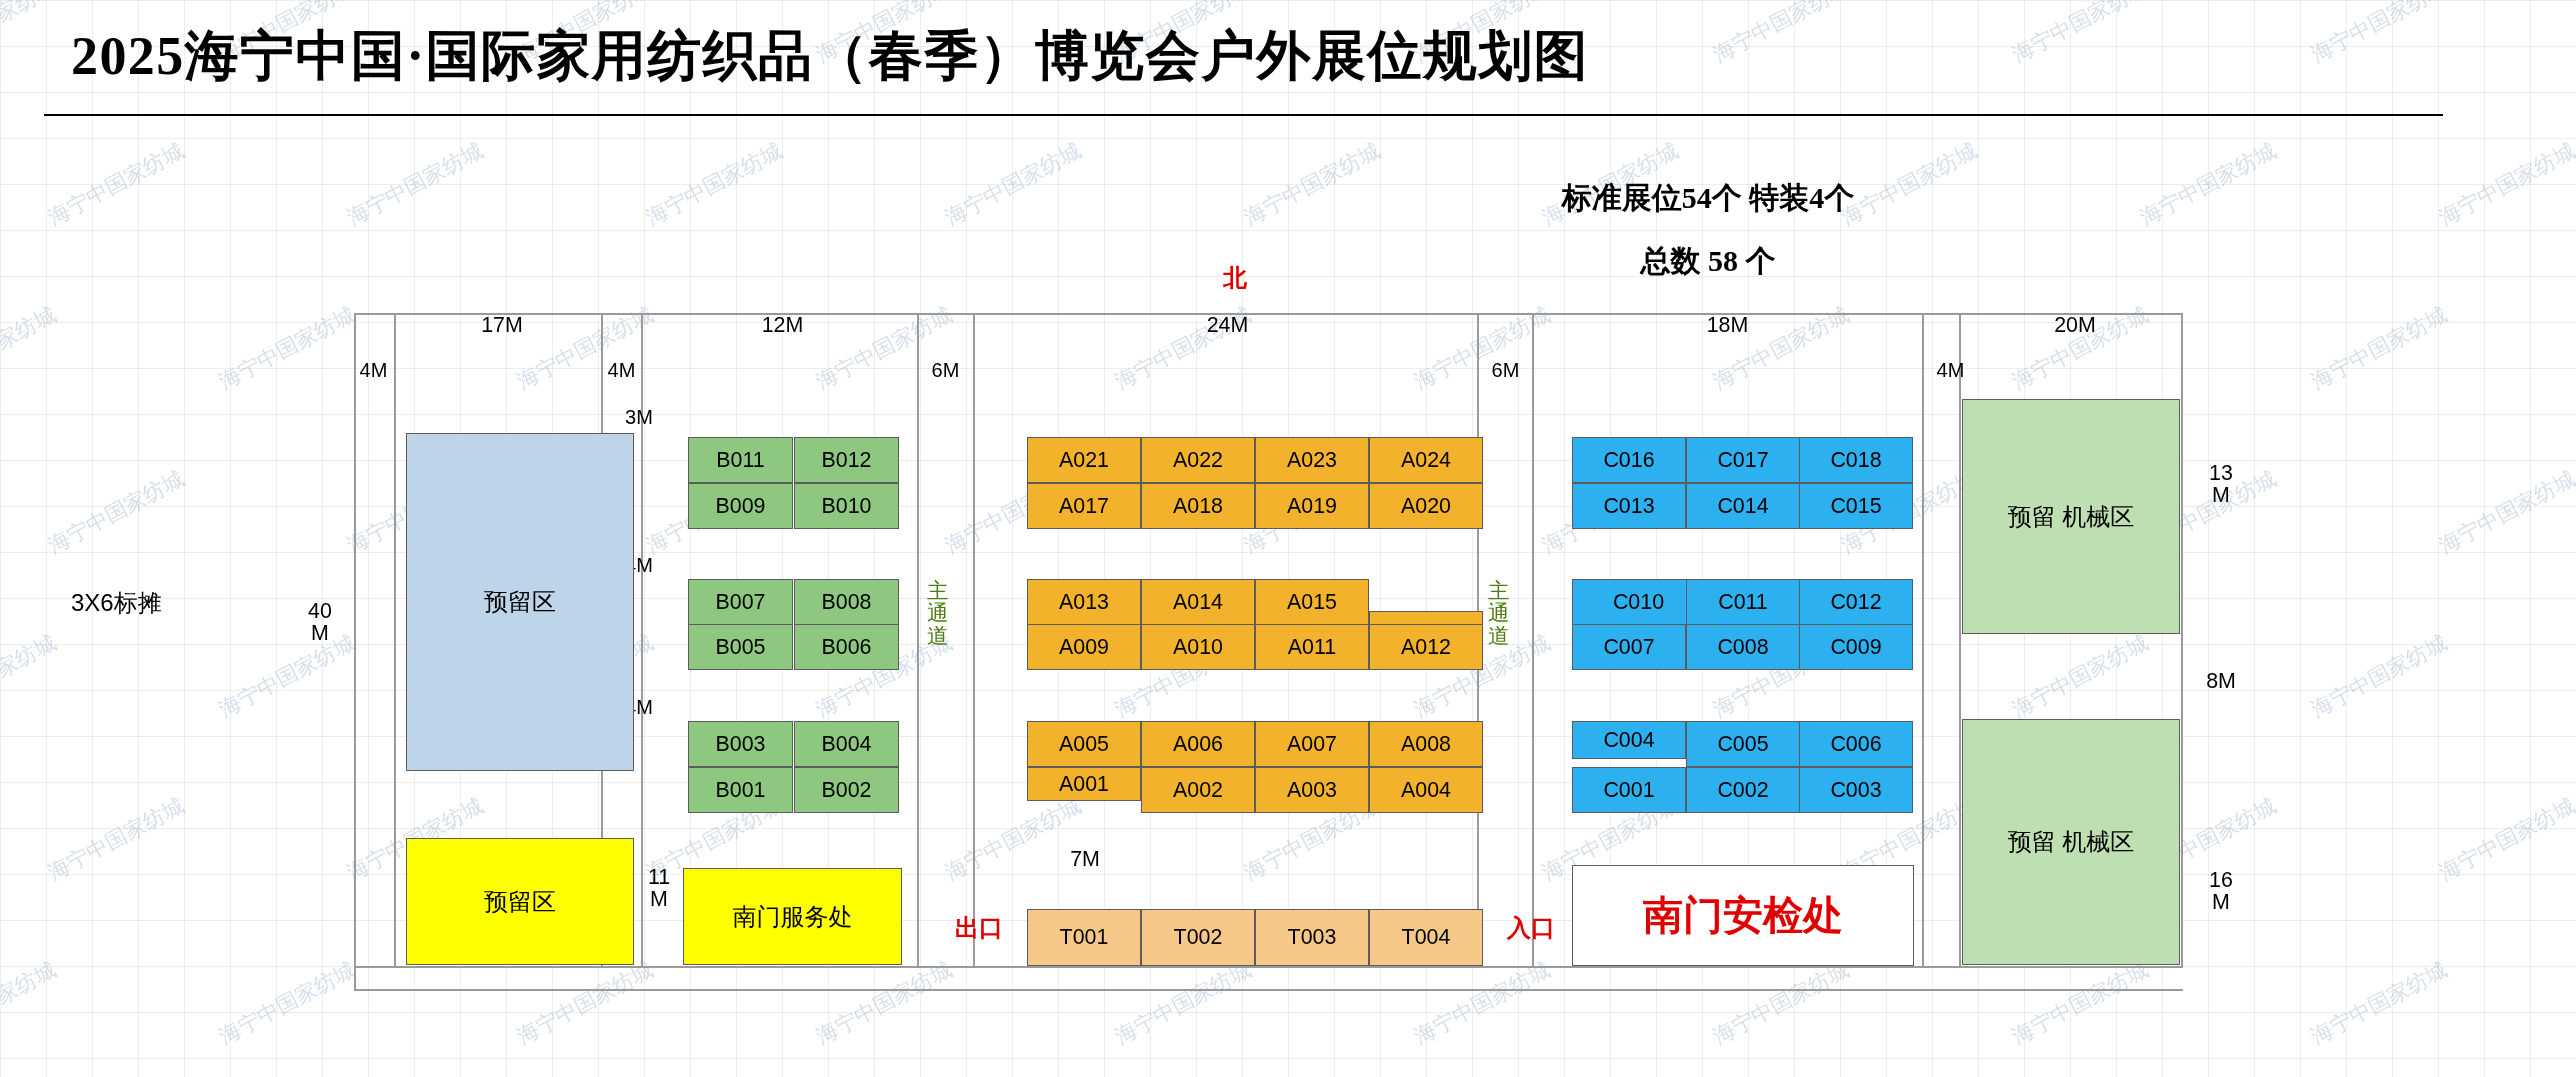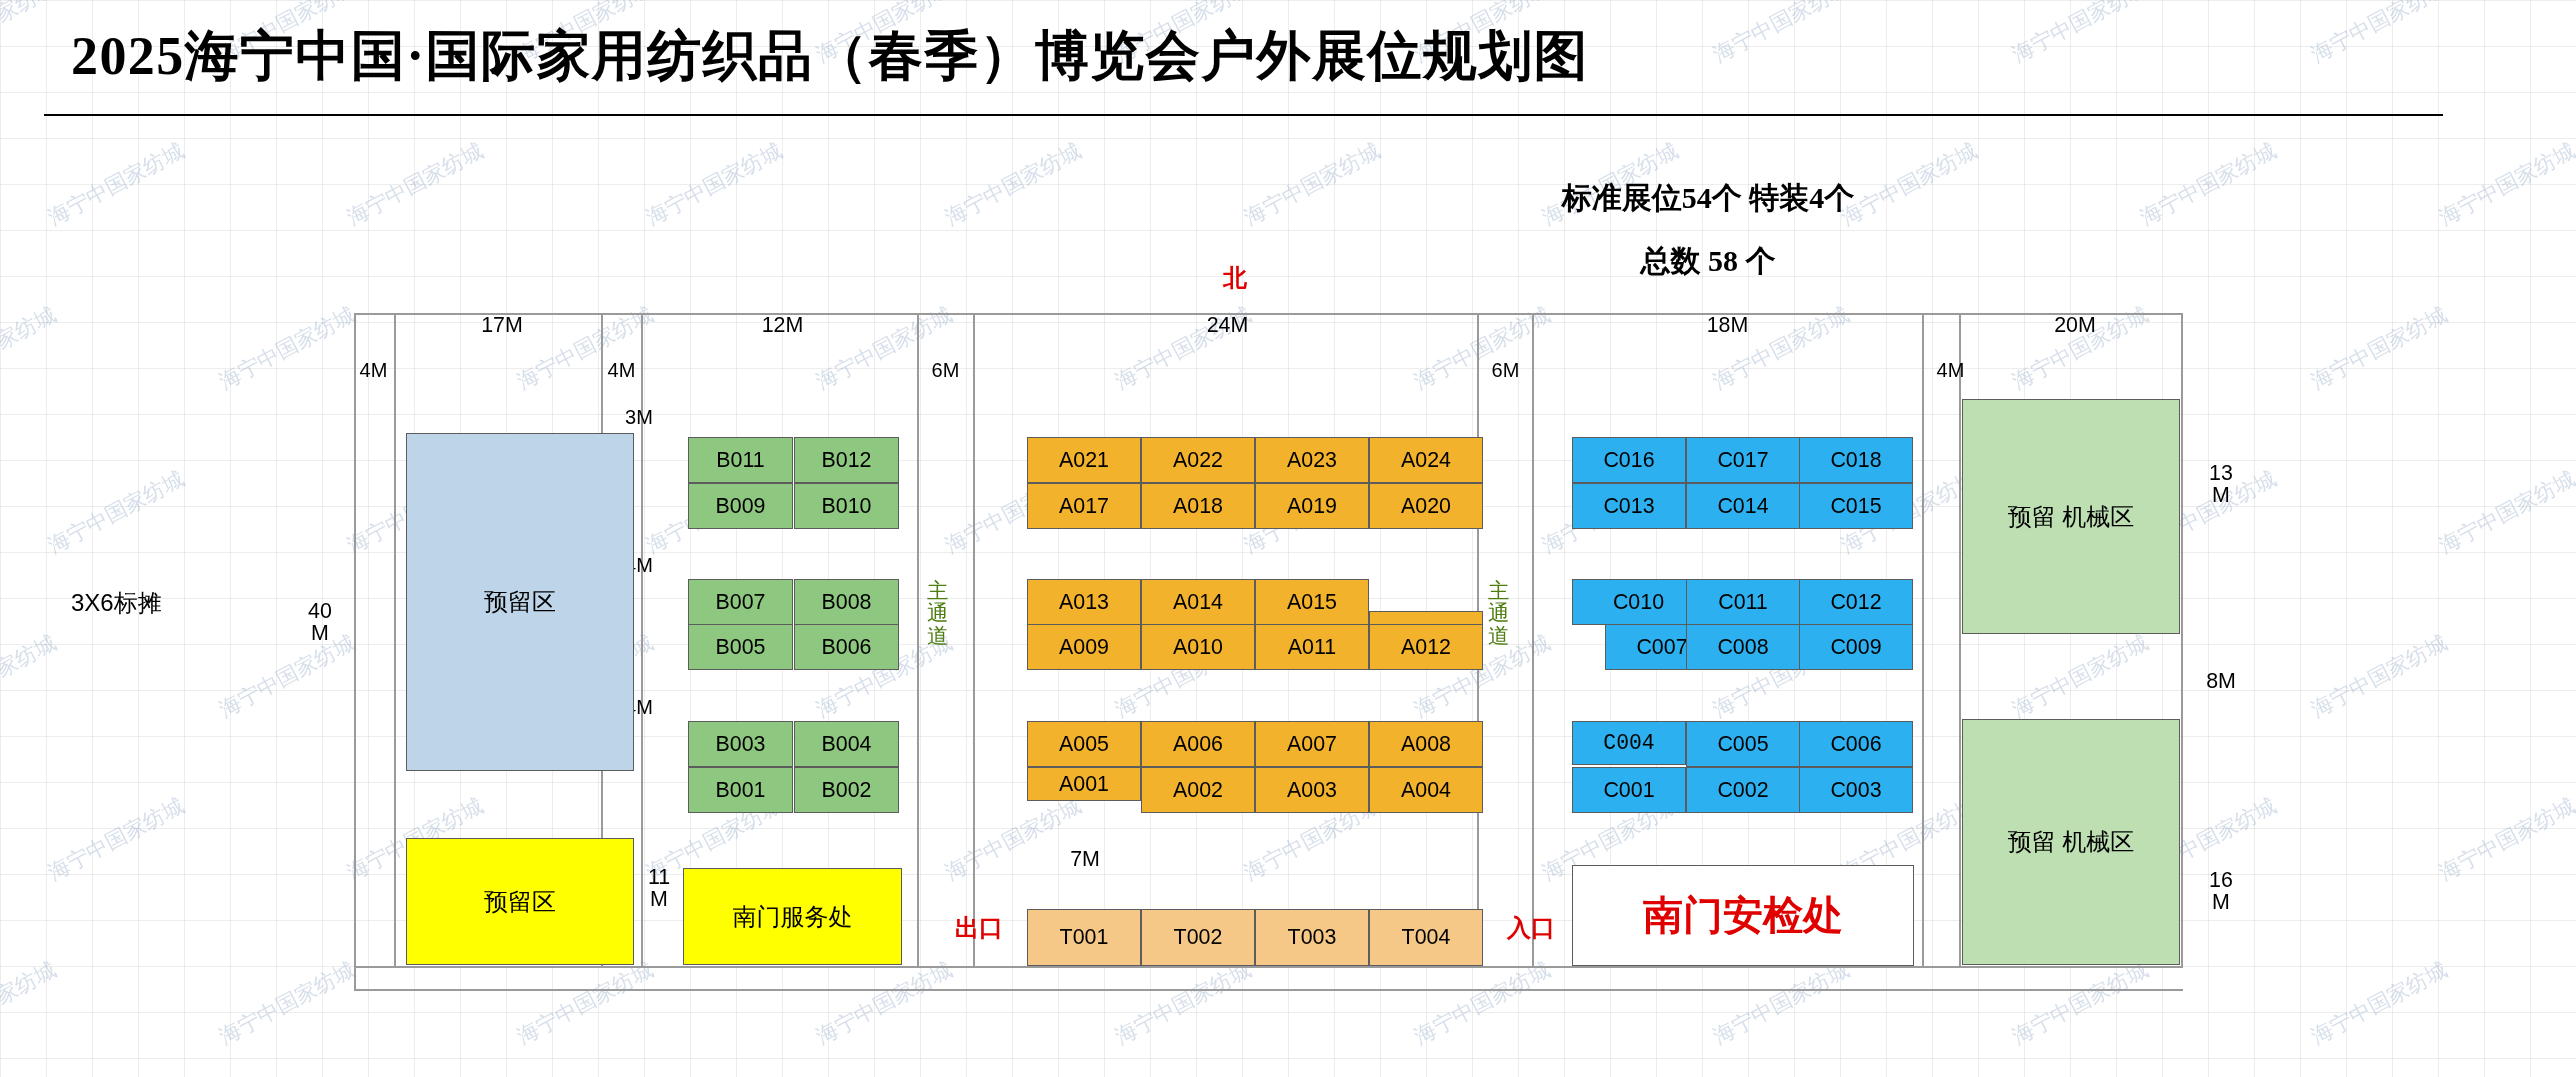--- a/index.html
+++ b/index.html
@@ -270,25 +270,25 @@
   <div class="booth b-blue" style="left:1799px;top:437px;width:114px;height:46px;">C018</div>
 
   <div class="booth b-blue" style="left:1572px;top:483px;width:114px;height:46px;">C013</div>
   <div class="booth b-blue" style="left:1686px;top:483px;width:114px;height:46px;">C014</div>
   <div class="booth b-blue" style="left:1799px;top:483px;width:114px;height:46px;">C015</div>
 
   <div class="booth b-blue" style="left:1572px;top:579px;width:133px;height:46px;">C010</div>
   <div class="booth b-blue" style="left:1686px;top:579px;width:114px;height:46px;">C011</div>
   <div class="booth b-blue" style="left:1799px;top:579px;width:114px;height:46px;">C012</div>
 
-  <div class="booth b-blue" style="left:1572px;top:624px;width:114px;height:46px;margin-left:33px;">C007</div>
+  <div class="booth b-blue" style="left:1572px;top:624px;width:114px;height:46px;">C007</div>
   <div class="booth b-blue" style="left:1686px;top:624px;width:114px;height:46px;">C008</div>
   <div class="booth b-blue" style="left:1799px;top:624px;width:114px;height:46px;">C009</div>
 
-  <div class="booth b-blue" style="left:1572px;top:721px;width:114px;height:44px;font-family:Liberation Mono, monospace;">C004</div>
+  <div class="booth b-blue" style="left:1572px;top:721px;width:114px;height:38px;">C004</div>
   <div class="booth b-blue" style="left:1686px;top:721px;width:114px;height:46px;">C005</div>
   <div class="booth b-blue" style="left:1799px;top:721px;width:114px;height:46px;">C006</div>
 
   <div class="booth b-blue" style="left:1572px;top:767px;width:114px;height:46px;">C001</div>
   <div class="booth b-blue" style="left:1686px;top:767px;width:114px;height:46px;">C002</div>
   <div class="booth b-blue" style="left:1799px;top:767px;width:114px;height:46px;">C003</div>
 
   <div class="block blk-green" style="left:1962px;top:399px;width:218px;height:235px;">预留 机械区</div>
   <div class="block blk-green" style="left:1962px;top:719px;width:218px;height:246px;">预留 机械区</div>
 

